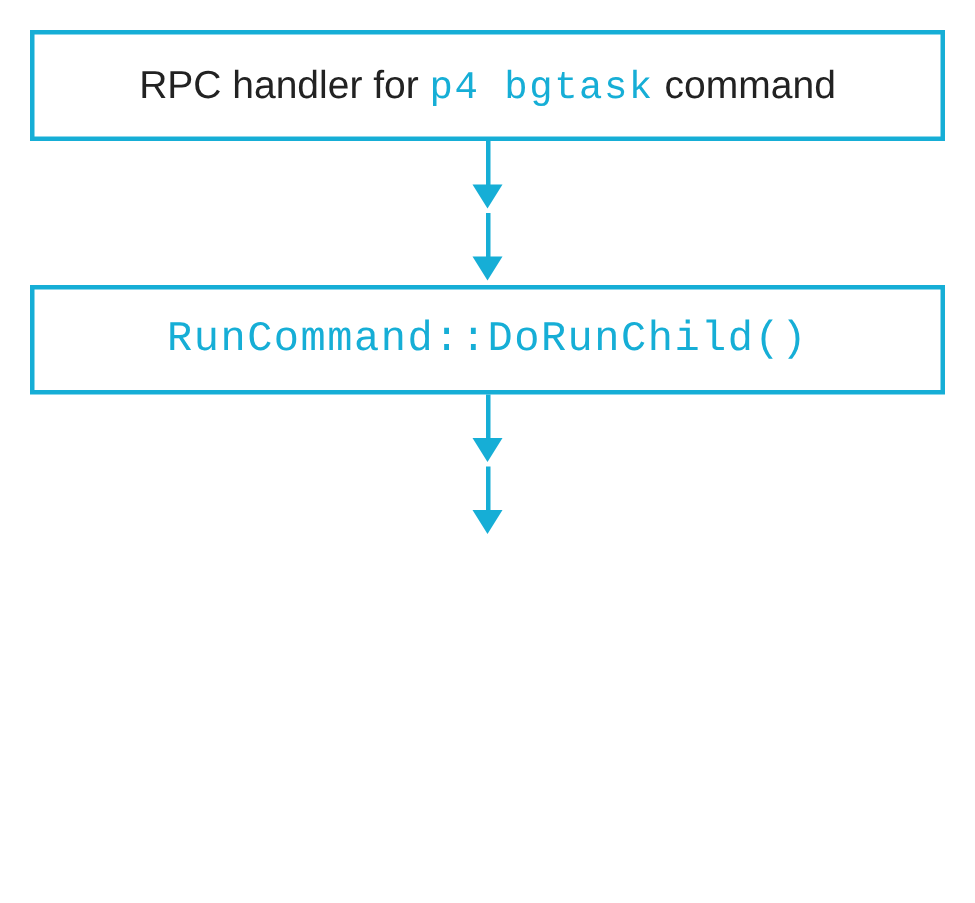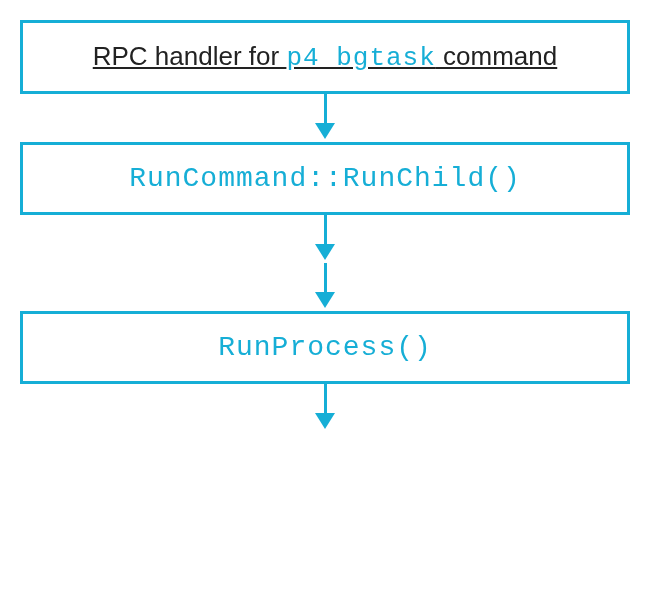--- a/index.html
+++ b/index.html
@@ -19,21 +19,20 @@
     .box {
       width: 100%;
       border: 3px solid #16aed6;
       padding: 18px 12px;
       text-align: center;
       font-size: 26px;
       background: #fff;
     }
     .box-mixed {
       color: #222;
-      text-decoration: underline;
     }
     .box-mixed .code-part {
       font-family: "Courier New", monospace;
       color: #16aed6;
       letter-spacing: 1px;
     }
     .box-code {
       font-family: "Courier New", monospace;
       color: #16aed6;
       font-size: 28px;
@@ -67,34 +66,33 @@
 
   <div class="box box-mixed">
     <span>RPC handler for </span><span class="code-part">p4  bgtask</span><span>  command</span>
   </div>
 
   <div class="arrow">
     <div class="arrow-line"></div>
     <div class="arrow-head"></div>
   </div>
 
-  <div class="box box-code">RunCommand::RunChild()</div>
+
+  <div class="arrow">
+    <div class="arrow-line"></div>
+    <div class="arrow-head"></div>
+  </div>
+
+  <div class="box box-code">RunCommand::DoRunChild()</div>
 
   <div class="arrow">
     <div class="arrow-line"></div>
     <div class="arrow-head"></div>
   </div>
 
 
   <div class="arrow">
     <div class="arrow-line"></div>
     <div class="arrow-head"></div>
   </div>
 
-  <div class="box box-code">RunProcess()</div>
-
-  <div class="arrow">
-    <div class="arrow-line"></div>
-    <div class="arrow-head"></div>
-  </div>
-
 
 </div>
 
 </body></html>

